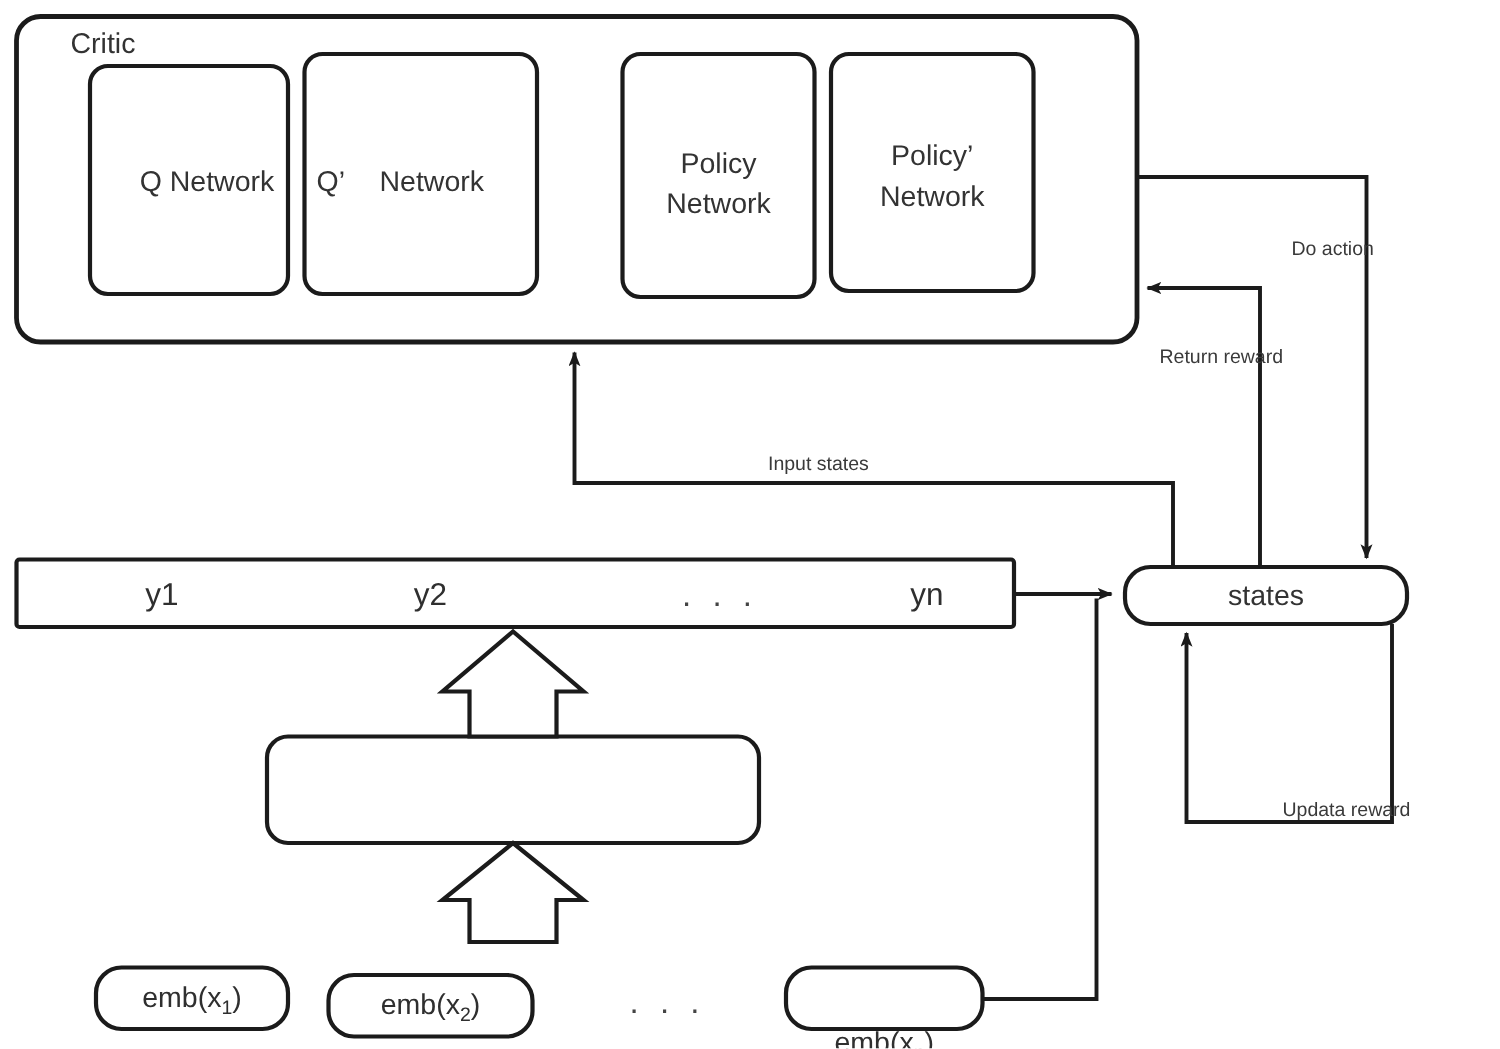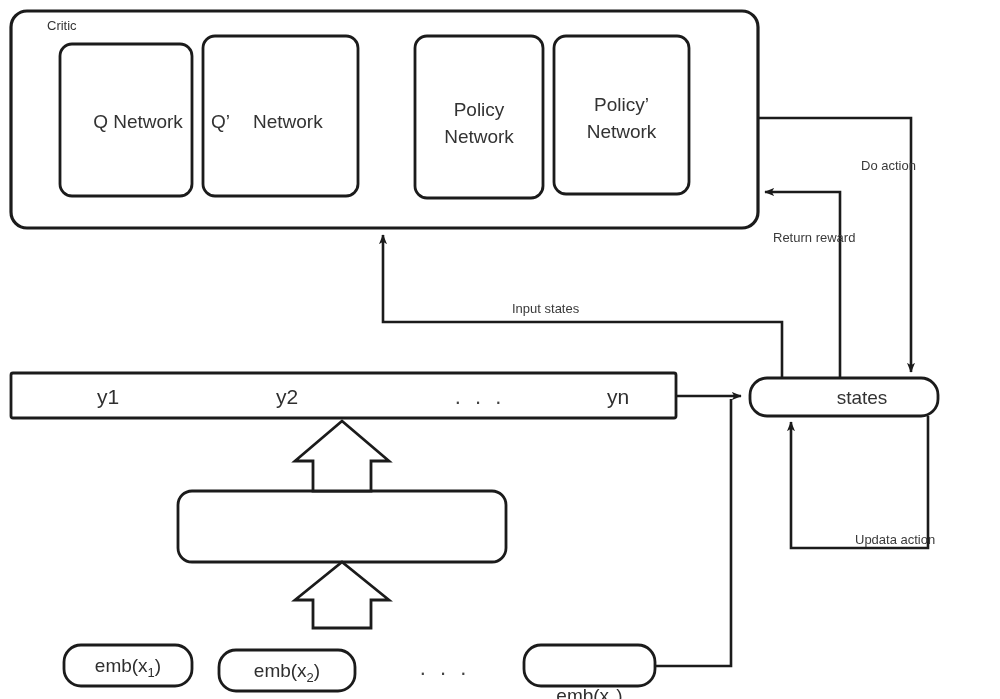--- a/index.html
+++ b/index.html
@@ -34,21 +34,21 @@
   }
   .node-text {
     font-size: 19px;
     color: #333333;
   }
   .edge-text {
     font-size: 13px;
     color: #3a3a3a;
   }
   .critic-text {
-    font-size: 13px;
+    font-size: 19px;
     color: #333333;
   }
   .seq-text {
     font-size: 21px;
     color: #2f2f2f;
   }
   .emb-text {
     font-size: 19px;
     color: #2f2f2f;
   }
@@ -123,29 +123,29 @@
 
   <div class="lbl node-text center" style="left:554px; top:94px; width:135px;">Policy’</div>
   <div class="lbl node-text center" style="left:554px; top:121px; width:135px;">Network</div>
 
   <div class="lbl edge-text" style="left:861px; top:159px;">Do action</div>
 
   <div class="lbl edge-text" style="left:773px; top:231px;">Return reward</div>
 
   <div class="lbl edge-text" style="left:512px; top:302px;">Input states</div>
 
-  <div class="lbl edge-text" style="left:855px; top:533px;">Updata action</div>
+  <div class="lbl edge-text" style="left:855px; top:533px;">Updata reward</div>
 
   <div class="lbl seq-text center" style="left:68px; top:385px; width:80px;">y1</div>
   <div class="lbl seq-text center" style="left:247px; top:385px; width:80px;">y2</div>
   <div class="lbl dots center" style="left:440px; top:384px; width:80px;">. . .</div>
   <div class="lbl seq-text center" style="left:578px; top:385px; width:80px;">yn</div>
 
 
-  <div class="lbl node-text center" style="left:750px; top:387px; width:188px;margin-left:18px;">states</div>
+  <div class="lbl node-text center" style="left:750px; top:387px; width:188px;">states</div>
 
   <div class="lbl emb-text center" style="left:64px; top:655px; width:128px;"><span>emb(x</span><sub>1</sub><span>)</span></div>
 
   <div class="lbl emb-text center" style="left:219px; top:660px; width:136px;"><span>emb(x</span><sub>2</sub><span>)</span></div>
 
   <div class="lbl dots center" style="left:400px; top:655px; width:90px;">. . .</div>
 
   <div class="lbl emb-text center" style="left:524px; top:655px; width:131px;margin-top:30px;"><span>emb(x</span><sub>n</sub><span>)</span></div>
 
 </div>

